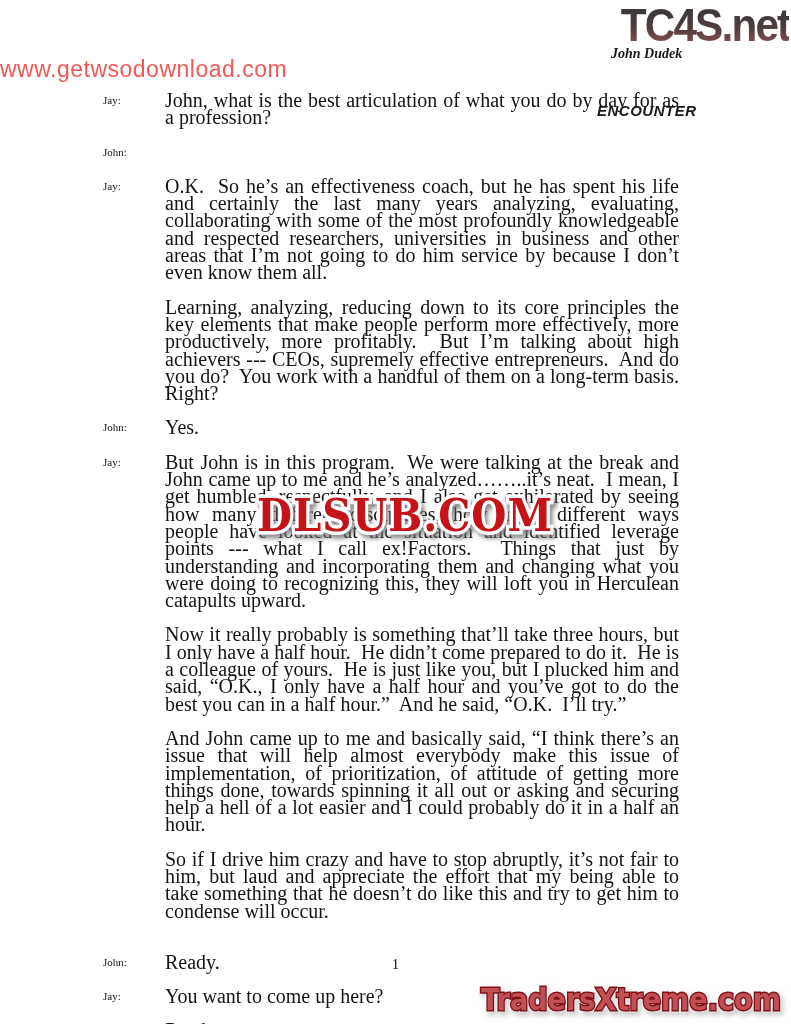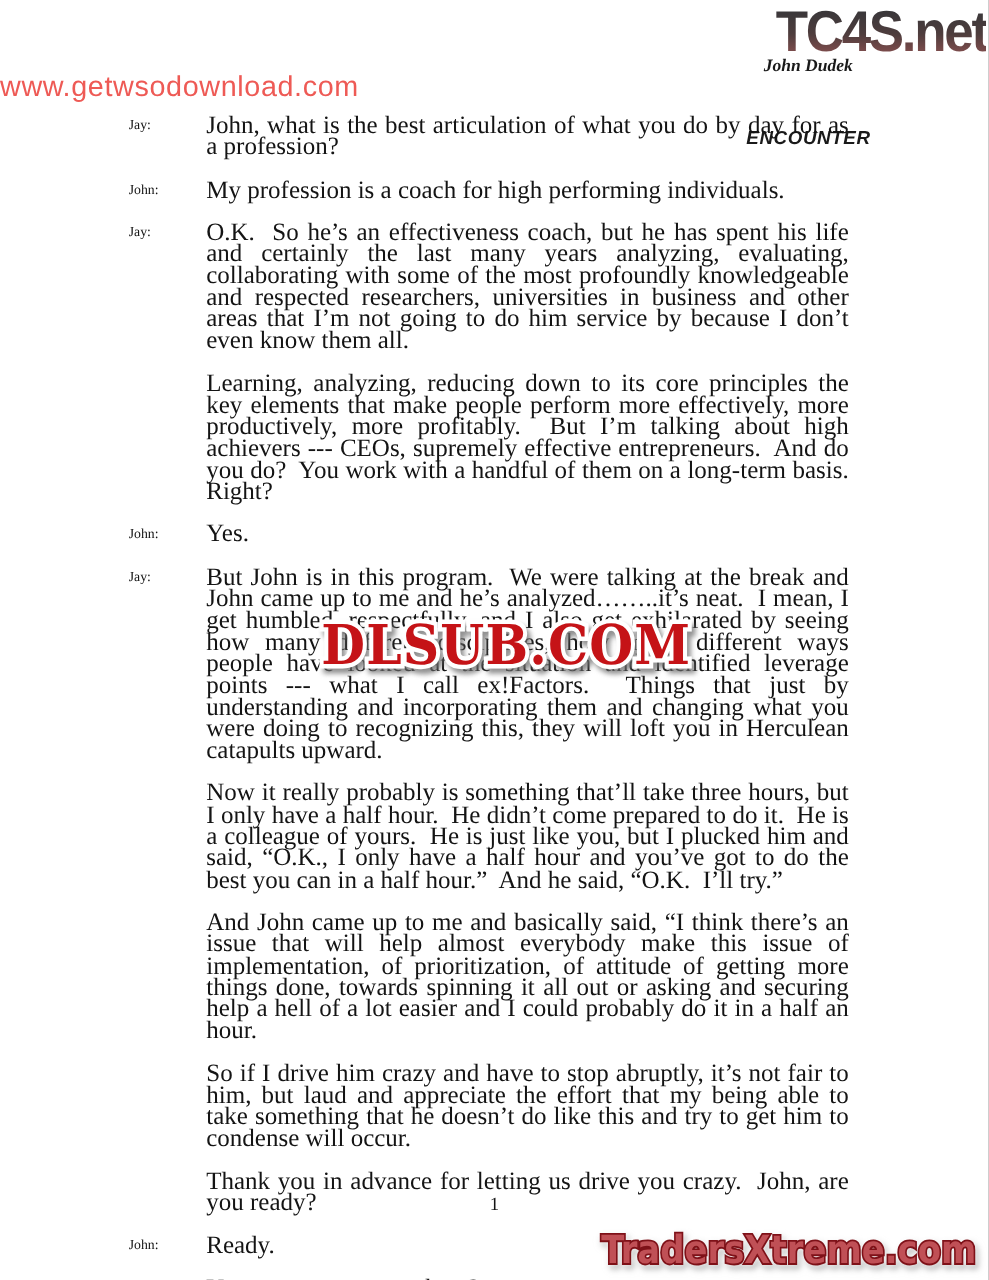--- a/index.html
+++ b/index.html
@@ -118,21 +118,20 @@
   <div class="logo-author">John Dudek</div>
   <div class="logo-title">ENCOUNTER</div>
 
   <div class="transcript">
     <div class="row">
       <div class="speaker">Jay:</div>
       <div class="dialogue">John, what is the best articulation of what you do by day for as a profession?</div>
     </div>
     <div class="row">
       <div class="speaker">John:</div>
-      <div class="dialogue">My profession is a coach for high performing individuals.</div>
     </div>
     <div class="row">
       <div class="speaker">Jay:</div>
       <div class="dialogue">O.K.  So he’s an effectiveness coach, but he has spent his life and certainly the last many years analyzing, evaluating, collaborating with some of the most profoundly knowledgeable and respected researchers, universities in business and other areas that I’m not going to do him service by because I don’t even know them all.</div>
     </div>
     <div class="row">
       <div class="speaker"></div>
       <div class="dialogue">Learning, analyzing, reducing down to its core principles the key elements that make people perform more effectively, more productively, more profitably.  But I’m talking about high achievers --- CEOs, supremely effective entrepreneurs.  And do you do?  You work with a handful of them on a long-term basis.  Right?</div>
     </div>
     <div class="row">
@@ -150,21 +149,20 @@
     <div class="row">
       <div class="speaker"></div>
       <div class="dialogue">And John came up to me and basically said, “I think there’s an issue that will help almost everybody make this issue of implementation, of prioritization, of attitude of getting more things done, towards spinning it all out or asking and securing help a hell of a lot easier and I could probably do it in a half an hour.</div>
     </div>
     <div class="row">
       <div class="speaker"></div>
       <div class="dialogue">So if I drive him crazy and have to stop abruptly, it’s not fair to him, but laud and appreciate the effort that my being able to take something that he doesn’t do like this and try to get him to condense will occur.</div>
     </div>
     <div class="row">
       <div class="speaker"></div>
-      <div class="dialogue">Thank you in advance for letting us drive you crazy.  John, are you ready?</div>
     </div>
     <div class="row">
       <div class="speaker">John:</div>
       <div class="dialogue">Ready.</div>
     </div>
     <div class="row">
       <div class="speaker">Jay:</div>
       <div class="dialogue">You want to come up here?</div>
     </div>
     <div class="row">

